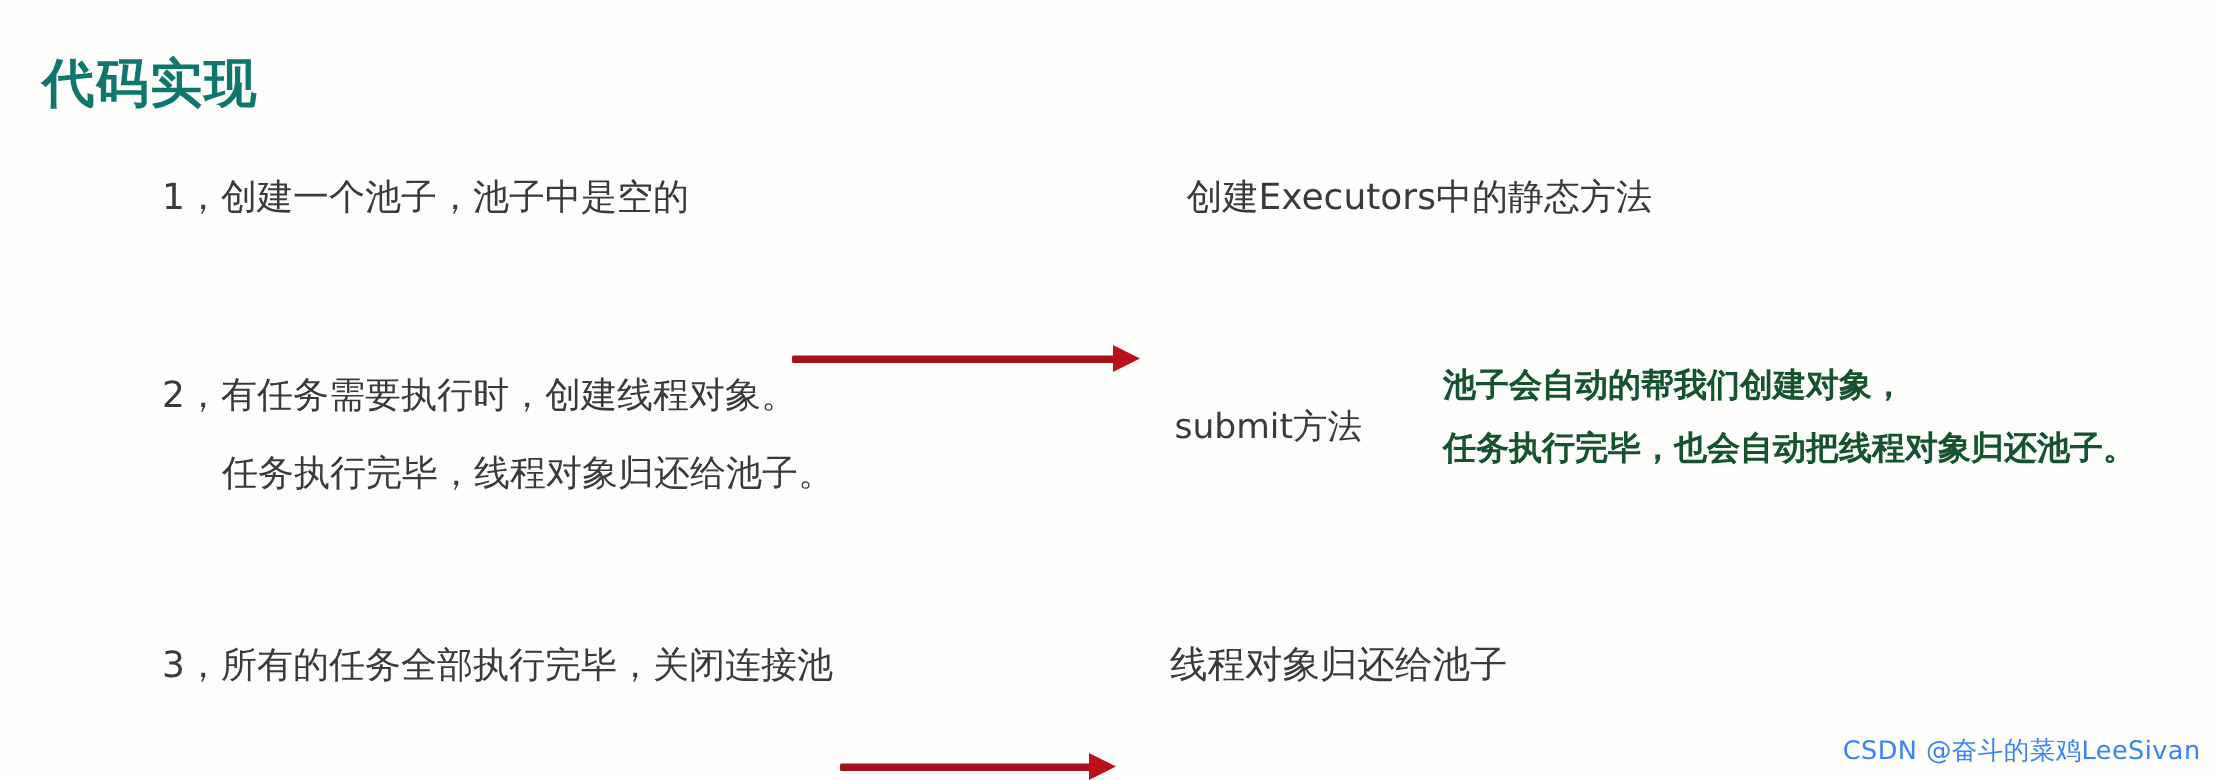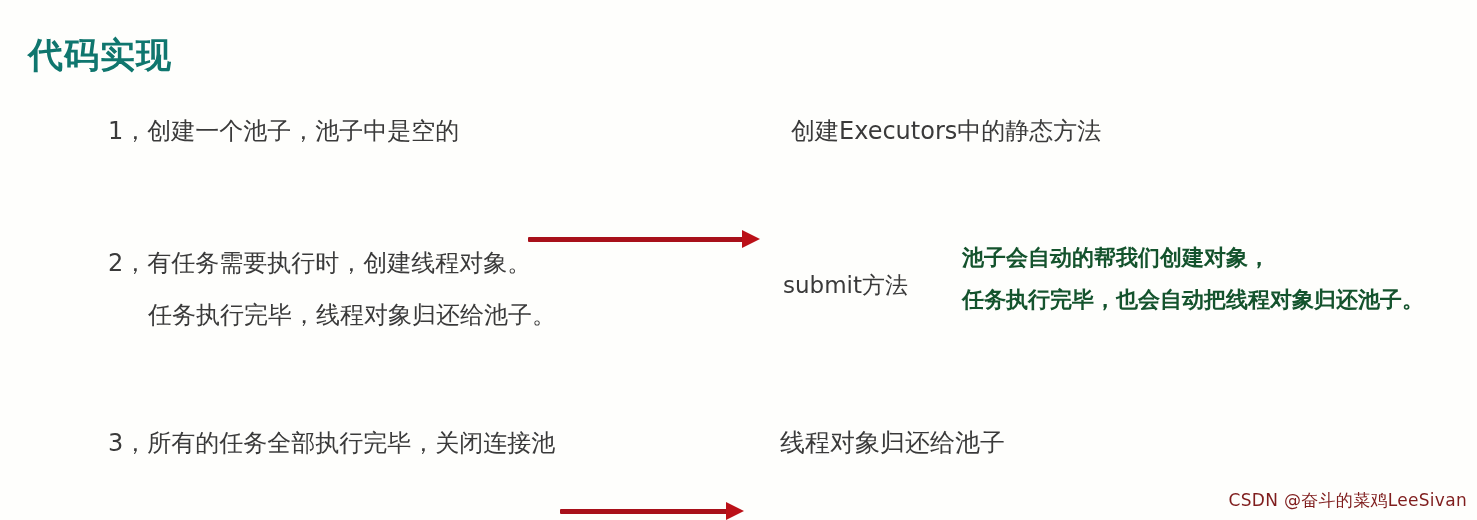--- a/index.html
+++ b/index.html
@@ -117,21 +117,21 @@
     display: block;
     margin-top: 6px;
   }
 
   
   .watermark {
     position: absolute;
     right: 10px;
     bottom: 8px;
     font-size: 17px;
-    color: #7f1d1d;
+    color: #3b82f6;
     white-space: nowrap;
     letter-spacing: 0.3px;
   }
 </style>
 </head>
 <body>
 
 <div class="slide">
 
   <div class="slide-title">代码实现</div>

